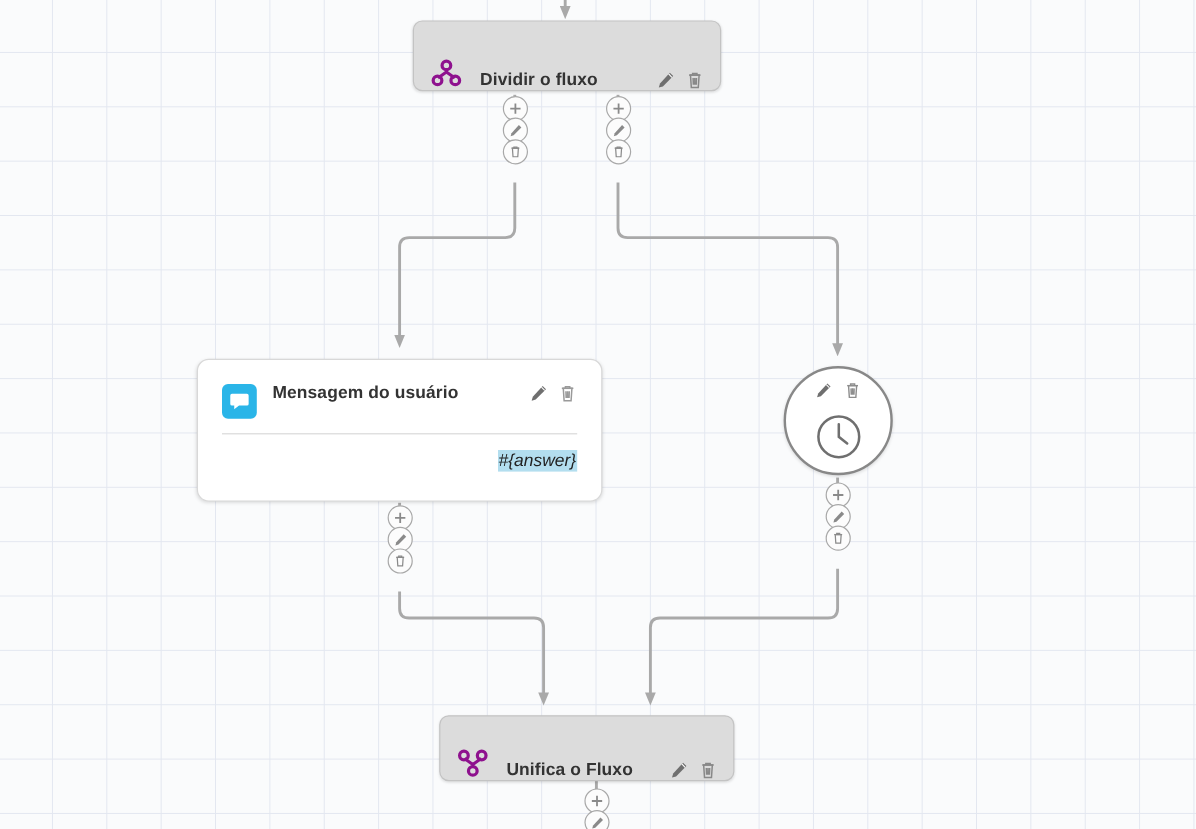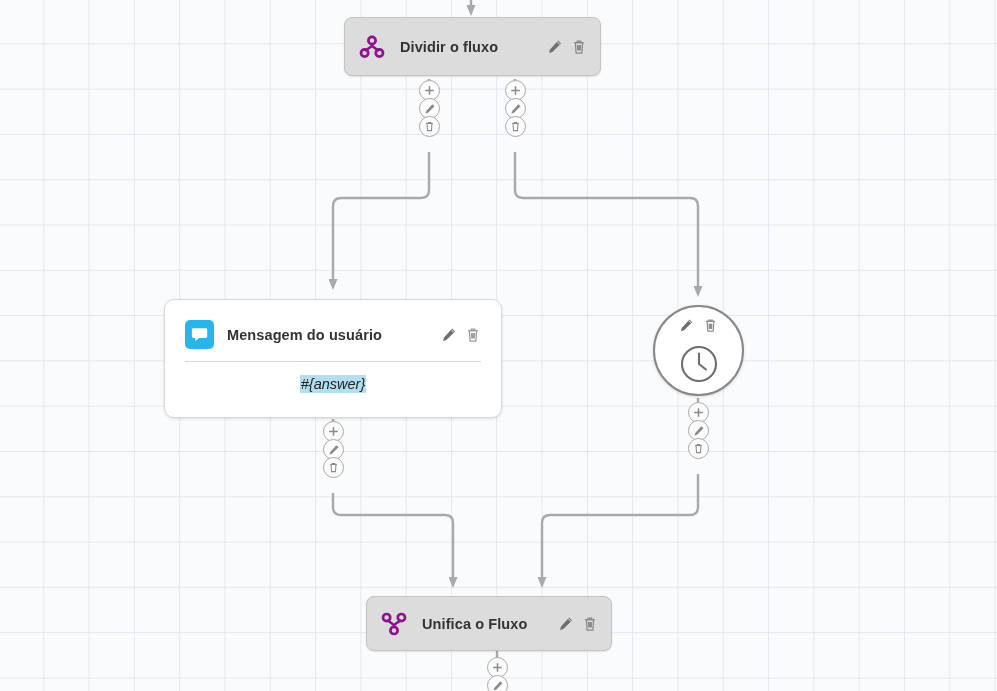--- a/index.html
+++ b/index.html
@@ -40,56 +40,56 @@
     box-shadow: 0 1px 2px rgba(0,0,0,0.10);
   }
   .node-white {
     background: #ffffff;
     border: 1px solid #d8d8d8;
     border-radius: 10px;
     box-shadow: 0 1px 3px rgba(0,0,0,0.12);
   }
   .node-head {
     display: flex;
-    align-items: center;
+    align-items: flex-end;
     height: 100%;
     padding: 0 13px;
   }
   .node-title {
     font-size: 14.5px;
     font-weight: bold;
     color: #333333;
     letter-spacing: .1px;
     white-space: nowrap;
   }
   .node-icon { flex: 0 0 auto; display: block; }
   .head-spacer { flex: 1 1 auto; min-width: 14px; }
   .head-actions { display: flex; align-items: center; gap: 8px; flex: 0 0 auto; }
 
   
   #node-message { left: 164px; top: 299px; width: 338px; height: 119px; }
   #node-message .msg-head {
-    display: flex; align-items: center;
+    display: flex; align-items: flex-start;
     padding: 20px 20px 0 20px;
   }
   .msg-badge {
     width: 29px; height: 29px;
     border-radius: 5px;
     background: #2ab5e8;
     display: flex; align-items: center; justify-content: center;
     flex: 0 0 auto;
   }
   #node-message .node-title { margin-left: 13px; font-size: 14.5px; }
   .msg-divider {
     margin: 12px 20px 0 20px;
     height: 1px;
     background: #d9d9d9;
   }
   .msg-body {
-    text-align: center;
+    text-align: right;
     padding: 13px 20px 0 20px;
   }
   .msg-var {
     display: inline-block;
     font-style: italic;
     font-size: 14.5px;
     color: #222222;
     background: #b3deef;
     padding: 0 1px;
     line-height: 1.25;

